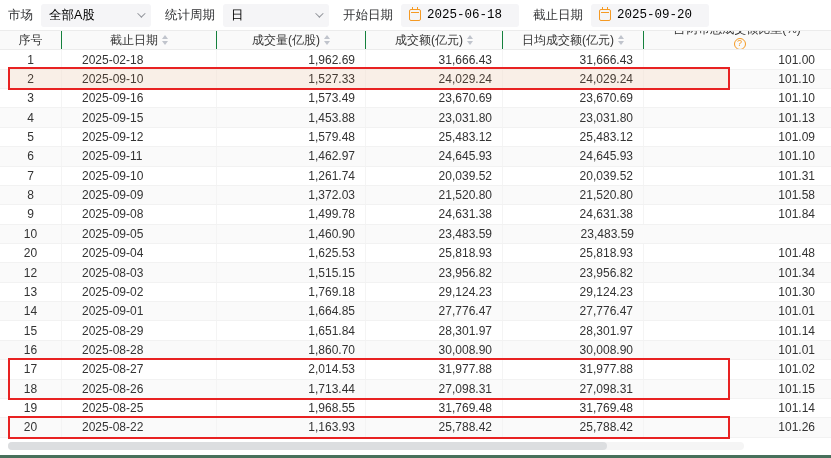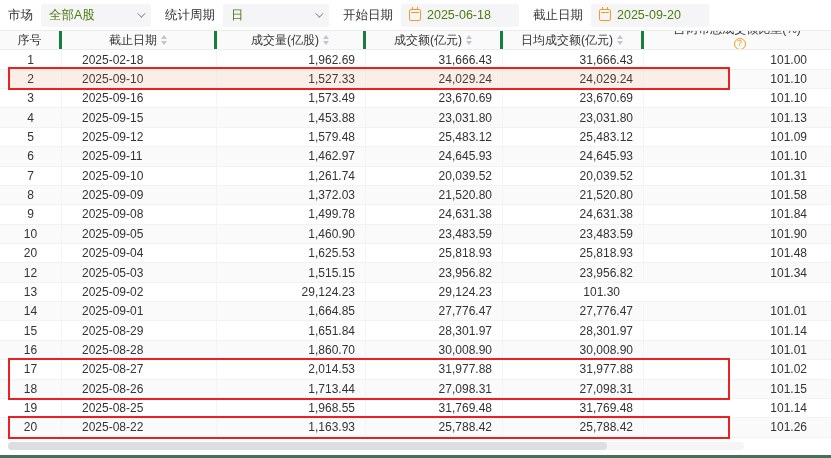--- a/index.html
+++ b/index.html
@@ -5,49 +5,49 @@
   * { margin:0; padding:0; box-sizing:border-box; }
   html,body { width:831px; height:458px; background:#fff; }
   body { font-family:"Liberation Sans","DejaVu Sans",sans-serif; color:#333; overflow:hidden; }
   #app { position:relative; width:752px; height:458px; background:#fff; }
 
   
   .filterbar { display:flex; align-items:center; height:30px; padding-left:8px; background:#fff; }
   .flabel { font-size:12.5px; color:#303133; margin-right:8px; white-space:nowrap; }
   .select, .datebox {
     display:flex; align-items:center; height:23px; background:#f5f5f7;
-    border-radius:3px; font-size:12.5px; color:#4d7c0f; padding:0 8px; margin-right:14px;
+    border-radius:3px; font-size:12.5px; color:#000000; padding:0 8px; margin-right:14px;
     cursor:pointer; white-space:nowrap;
   }
   .select { justify-content:space-between; }
   .sel-market { width:110px; }
   .sel-period { width:106px; }
-  .datebox { width:118px; }
+  .datebox { width:118px;font-family:Liberation Mono, monospace; }
   .chev { width:6px; height:6px; border-right:1.4px solid #909399; border-bottom:1.4px solid #909399;
           transform:rotate(45deg) translateY(-2px); margin-left:6px; flex:none; }
   .cal { position:relative; width:12px; height:12px; border:1.3px solid #f59a23; border-radius:2px;
          margin-right:6px; flex:none; }
   .cal::before { content:""; position:absolute; left:1px; right:1px; top:2.2px; height:1.3px; background:#f59a23; }
   .cal::after  { content:""; position:absolute; left:2px; top:-3px; width:1.3px; height:2.5px; background:#f59a23;
                  box-shadow:5px 0 0 #f59a23; }
 
   
   .table { position:relative; width:831px; border-top:1px solid #ececec; font-size:12px; }
   .tr, .thead { display:grid; grid-template-columns:62px 155px 149px 137px 141px 187px; }
   .thead { height:19.4px; background:#fafafa; border-bottom:1px solid #ececec; color:#333; }
-  .th { display:flex; align-items:center; justify-content:center; border-right:3px solid #15803d; overflow:hidden; }
+  .th { display:flex; align-items:center; justify-content:center; border-right:1px solid #15803d; overflow:hidden; }
   .th:last-child { border-right:none;flex-direction:column; }
   .tr { height:19.37px; border-bottom:1px solid #f2f2f2; background:#fff; }
   .tr.even { background:#fafafa; }
   .td { display:flex; align-items:center; border-right:1px solid #f4f4f4; overflow:hidden; color:#333; }
   .td:last-child { border-right:none; }
   .c-center { justify-content:center; }
   .c-left   { justify-content:flex-start; padding-left:20px; }
   .c-right  { justify-content:flex-end; padding-right:10px; }
-  .td.col5  { padding-right:24px; }
+  .td.col5  { padding-right:16px; }
 
   .sortcaret { display:inline-flex; flex-direction:column; margin-left:4px; }
   .sortcaret i { width:0; height:0; border-left:3.5px solid transparent; border-right:3.5px solid transparent; }
   .sortcaret .up   { border-bottom:4px solid #c0c4cc; margin-bottom:2px; }
   .sortcaret .down { border-top:4px solid #c0c4cc; }
 
   .helpicon { display:inline-flex; align-items:center; justify-content:center; width:12px; height:12px;
               border:1px solid #f59a23; border-radius:50%; color:#f59a23; font-size:9px; line-height:1;
               margin-left:4px; flex:none; cursor:pointer; }
 
@@ -203,41 +203,41 @@
           <div class="td col3 c-right">24,631.38</div>
           <div class="td col4 c-right">24,631.38</div>
           <div class="td col5 c-right">101.84</div>
         </div>
         <div class="tr even">
           <div class="td col0 c-center">10</div>
           <div class="td col1 c-left">2025-09-05</div>
           <div class="td col2 c-right">1,460.90</div>
           <div class="td col3 c-right">23,483.59</div>
           <div class="td col4 c-right">23,483.59</div>
-          <div class="td col5 c-right">101.90</div>
         </div>
         <div class="tr">
           <div class="td col0 c-center">20</div>
           <div class="td col1 c-left">2025-09-04</div>
           <div class="td col2 c-right">1,625.53</div>
           <div class="td col3 c-right">25,818.93</div>
           <div class="td col4 c-right">25,818.93</div>
           <div class="td col5 c-right">101.48</div>
         </div>
         <div class="tr even">
           <div class="td col0 c-center">12</div>
-          <div class="td col1 c-left">2025-05-03</div>
+          <div class="td col1 c-left">2025-08-03</div>
           <div class="td col2 c-right">1,515.15</div>
           <div class="td col3 c-right">23,956.82</div>
           <div class="td col4 c-right">23,956.82</div>
           <div class="td col5 c-right">101.34</div>
         </div>
         <div class="tr">
           <div class="td col0 c-center">13</div>
           <div class="td col1 c-left">2025-09-02</div>
+          <div class="td col2 c-right">1,769.18</div>
           <div class="td col3 c-right">29,124.23</div>
           <div class="td col4 c-right">29,124.23</div>
           <div class="td col5 c-right">101.30</div>
         </div>
         <div class="tr even">
           <div class="td col0 c-center">14</div>
           <div class="td col1 c-left">2025-09-01</div>
           <div class="td col2 c-right">1,664.85</div>
           <div class="td col3 c-right">27,776.47</div>
           <div class="td col4 c-right">27,776.47</div>

